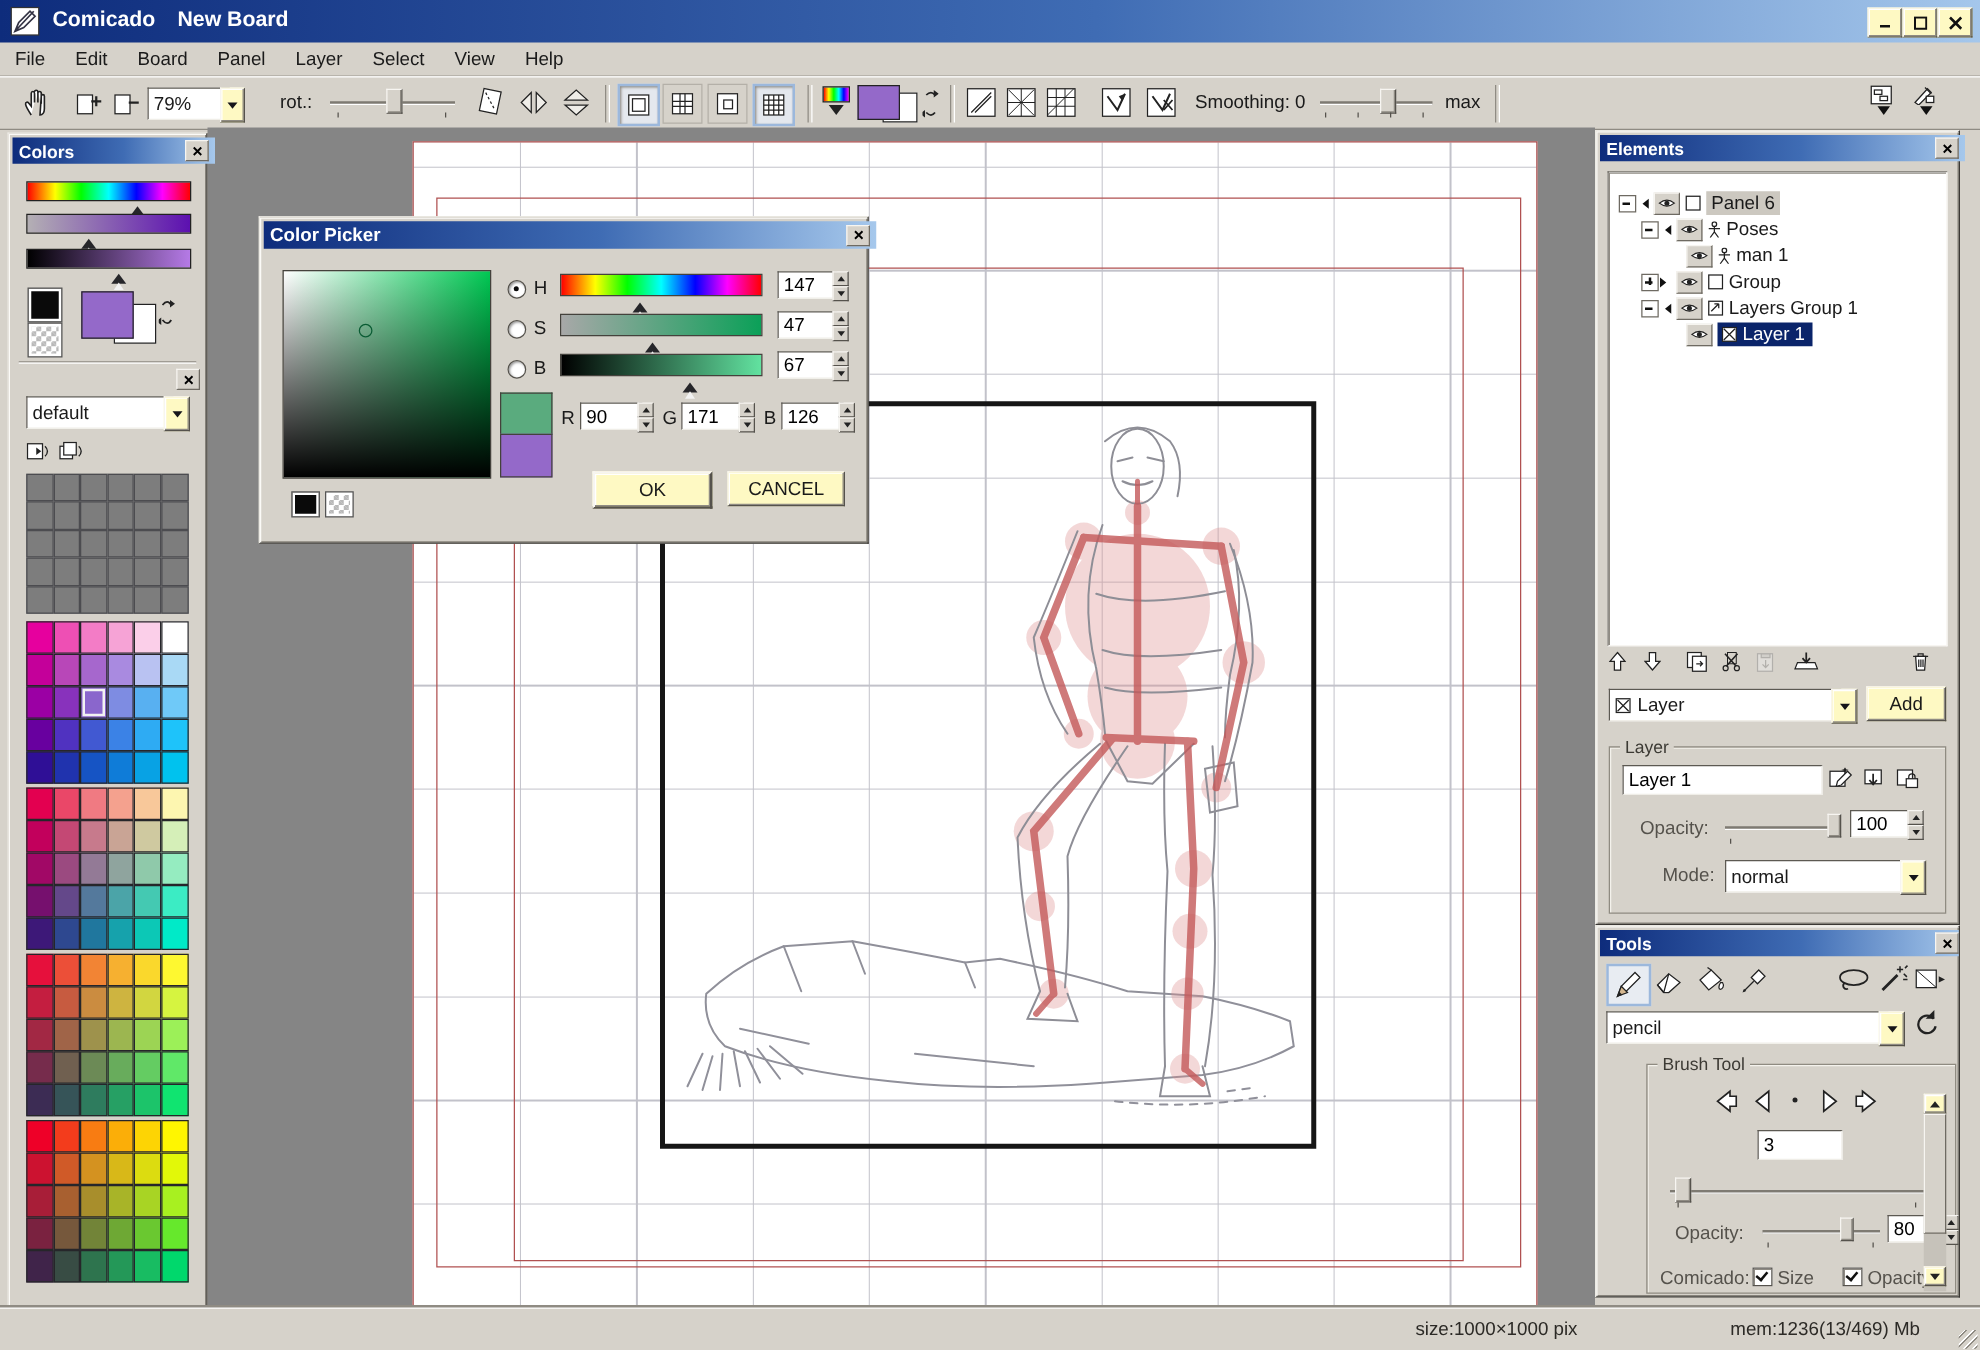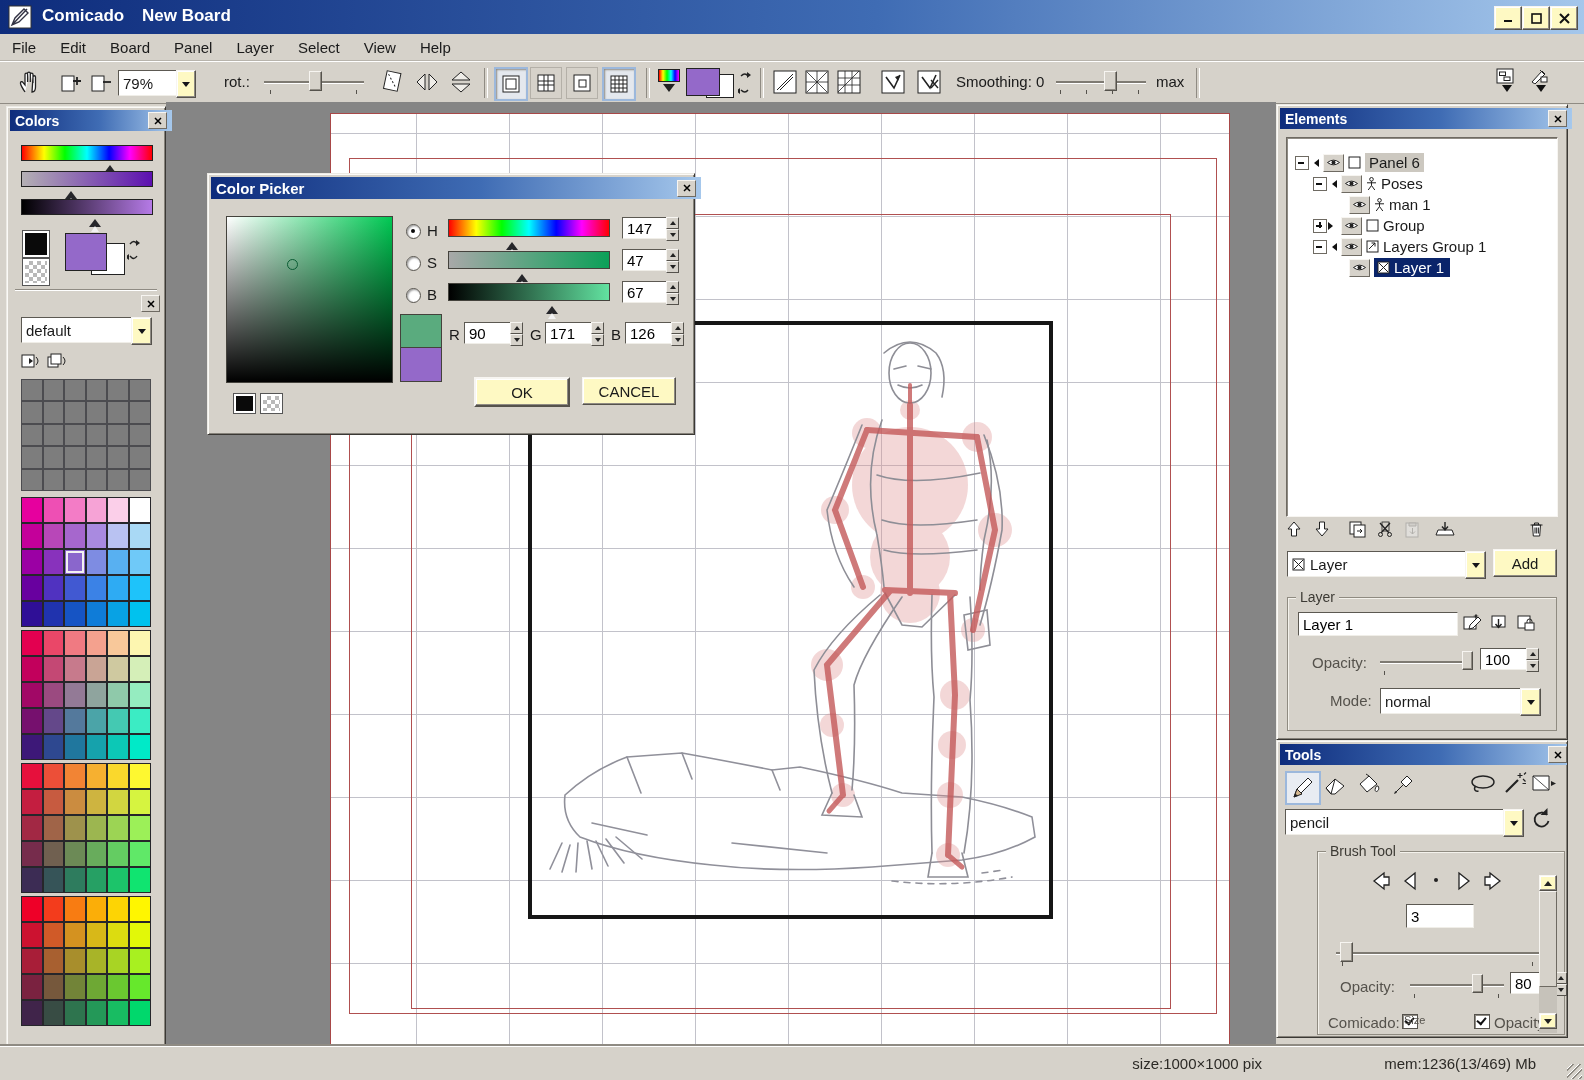--- a/index.html
+++ b/index.html
@@ -896,21 +896,21 @@
       <div class="spin" style="left:236px;top:120px;height:24px;">
           <b>
             <span class="su"></span>
           </b>
           <b>
             <span class="sd"></span>
           </b>
         </div>
       <span class="a" style="left:10px;top:162px;font-size:15px;color:#55524c;">Comicado:</span>
       <div class="cb on a" style="left:84px;top:162px;"></div>
-      <span class="a" style="left:86px;top:162px;font-size:11px;color:#55524c;">Size</span>
+      <span class="a" style="left:104px;top:162px;font-size:15px;color:#55524c;">Size</span>
       <div class="cb on a" style="left:156px;top:162px;"></div>
       <span class="a" style="left:176px;top:162px;font-size:15px;color:#55524c;">Opacity</span>
     </div>
     <div class="a" style="left:262px;top:134px;width:18px;height:158px;background:#c6c2ba;">
       <div class="btn" style="width:18px;height:16px;box-sizing:border-box;">
           <span style="width:0;height:0;border:4px solid transparent;border-bottom:5px solid #222;margin-top:-4px;"></span>
         </div>
       <div class="r" style="width:18px;height:96px;box-sizing:border-box;"></div>
     </div>
     <div class="a btn" style="left:262px;top:272px;width:18px;height:16px;box-sizing:border-box;">

